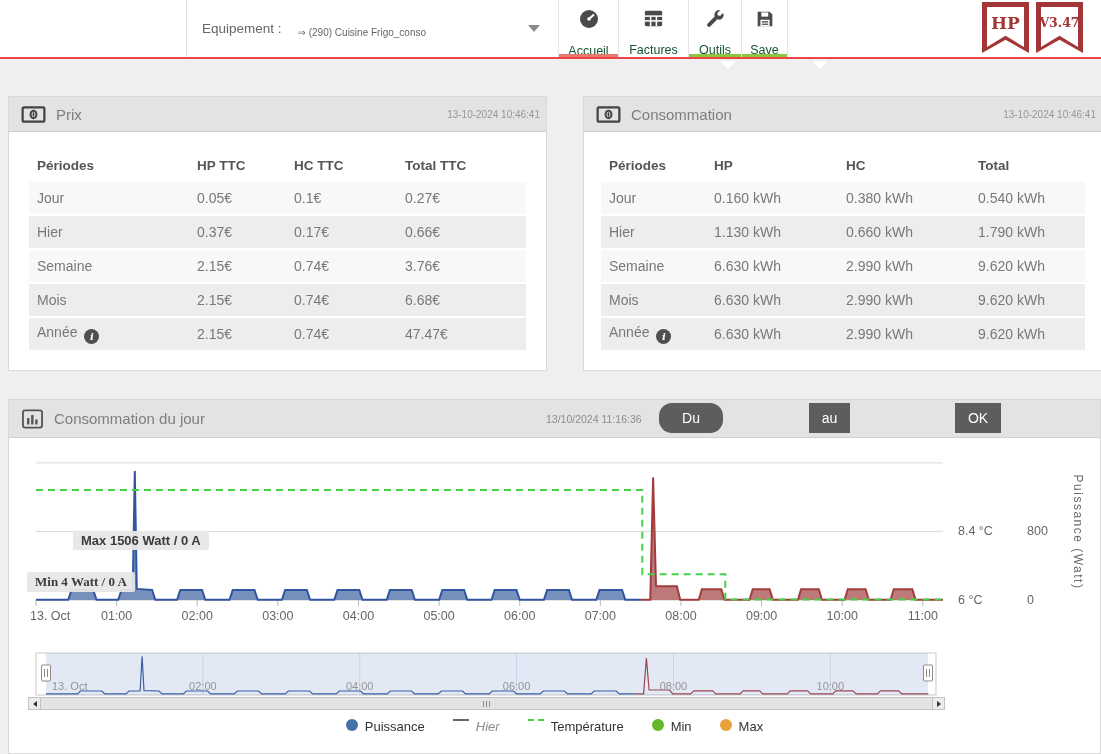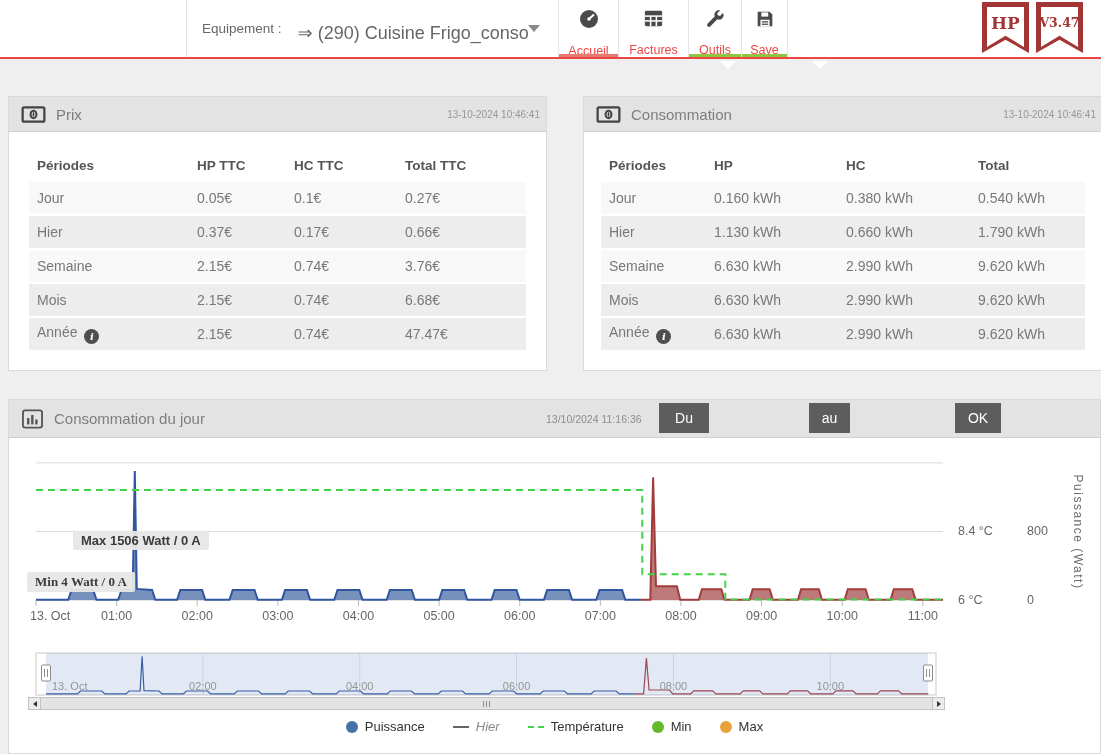--- a/index.html
+++ b/index.html
@@ -5,29 +5,29 @@
   html,body{margin:0;padding:0;}
   body{width:1101px;height:754px;overflow:hidden;background:#efeff0;
        font-family:"Liberation Sans",sans-serif;position:relative;}
 
   
   .topbar{position:absolute;left:0;top:0;width:1101px;height:59px;background:#fff;
           border-bottom:2px solid #ef4444;box-sizing:border-box;}
   .tb-divider{position:absolute;left:186px;top:0;width:1px;height:57px;background:#e2e2e2;}
   .equip{position:absolute;left:202px;top:0;height:57px;display:flex;align-items:center;gap:16px;cursor:pointer;}
   .equip .lab{font-size:13.5px;color:#666;}
-  .equip .val{font-size:18px;color:#666;margin-top:8px;}
+  .equip .val{font-size:10px;color:#666;margin-top:8px;}
   .equip-caret{position:absolute;left:528px;top:25px;width:0;height:0;
                border-left:6px solid transparent;border-right:6px solid transparent;border-top:7px solid #8a8a8a;}
   .nav{position:absolute;left:558px;top:0;height:57px;display:flex;}
   .nav-item{position:relative;display:flex;flex-direction:column;align-items:center;padding-top:7px;
             box-sizing:border-box;border-left:1px solid #e4e4e4;cursor:pointer;}
   .nav-item:last-child{border-right:1px solid #e4e4e4;}
   .nav-item .ic{height:25px;display:flex;align-items:center;}
-  .nav-item .lbl{font-size:12.5px;color:#ef4444;margin-top:13px;white-space:nowrap;}
+  .nav-item .lbl{font-size:12.5px;color:#14532d;margin-top:13px;white-space:nowrap;}
   .nav-ul{position:absolute;left:0;right:0;bottom:0;height:3px;}
   .w0{width:60px}.w1{width:70px}.w2{width:80px}.w3{width:104px}.w4{width:53px}.w5{width:47px}
   .ul-red{background:#e87a72;}.ul-green{background:#8dc63f;}
   .drop-caret{position:absolute;top:61px;width:0;height:0;border-left:8px solid transparent;
               border-right:8px solid transparent;border-top:8px solid #fff;}
   .badge{position:absolute;top:2px;width:47px;height:51px;}
   .badge .outer{position:absolute;inset:0;background:#a23535;
         clip-path:polygon(0 0,100% 0,100% 100%,50% 74%,0 100%);}
   .badge .inner{position:absolute;left:5px;top:5px;right:5px;bottom:6px;background:#fff;
         clip-path:polygon(0 0,100% 0,100% 100%,50% 72%,0 100%);}
@@ -51,21 +51,21 @@
   .thead{color:#555;font-weight:700;font-size:13.5px;height:30px;background:none;}
   .rs-a{background:#f8f8f8;}.rs-b{background:#ededed;}
   .info-i{display:inline-flex;width:15px;height:15px;border-radius:50%;background:#4f4f4f;color:#fff;
           font-size:10px;align-items:center;justify-content:center;font-family:"DejaVu Serif",serif;
           font-style:italic;font-weight:bold;margin-left:7px;vertical-align:-3px;cursor:pointer;}
 
   
   .chart-hd{height:38px;}
   .hd-btn{position:absolute;top:3px;height:30px;background:#5d5d5d;color:#fff;font-size:14px;
           display:flex;align-items:center;justify-content:center;cursor:pointer;}
-  .btn-du{left:650px;width:50px;}
+  .btn-du{left:650px;width:64px;border-radius:13px;}
   .btn-au{left:800px;width:41px;}
   .btn-ok{left:946px;width:46px;}
   .chart-ts{position:absolute;left:537px;top:50%;transform:translateY(-50%);font-size:10.5px;color:#8d8d8d;}
 
   svg.layer{position:absolute;left:0;pointer-events:none;}
   .ax-label{font-size:12.5px;fill:#666;}
   .ax-title{font-size:12px;fill:#6b6b6b;letter-spacing:1.5px;}
   .nav-label{font-size:11px;fill:#949494;}
 
   .anno{position:absolute;background:rgba(231,231,231,0.95);color:#3c3c3c;font-size:13px;font-weight:600;
@@ -80,21 +80,21 @@
   .sb-tri-l{width:0;height:0;border-top:3.5px solid transparent;border-bottom:3.5px solid transparent;border-right:4.5px solid #333;}
   .sb-tri-r{width:0;height:0;border-top:3.5px solid transparent;border-bottom:3.5px solid transparent;border-left:4.5px solid #333;}
   .sb-track{flex:1;background:#e3e3e3;border:1px solid #c2c2c2;border-left:none;border-right:none;
             position:relative;cursor:pointer;}
   .sb-grip{position:absolute;left:50%;top:3px;transform:translateX(-50%);width:8px;height:6px;
            background:repeating-linear-gradient(90deg,#8f8f8f 0 1px,transparent 1px 3px);}
 
   
   .legend{position:absolute;left:8px;top:719px;width:1093px;display:flex;justify-content:center;
           gap:28px;align-items:center;}
-  .lg-item{display:flex;align-items:center;gap:7px;font-size:13px;color:#333;cursor:pointer;}
+  .lg-item{display:flex;align-items:flex-start;gap:7px;font-size:13px;color:#333;cursor:pointer;}
   .lg-item.muted{color:#8a8a8a;font-style:italic;}
   .m-circle{width:12px;height:12px;border-radius:50%;}
   .m-line{width:16px;height:0;border-top:2px solid #666;}
   .m-dash{width:16px;height:0;border-top:2px dashed #45d04a;}
 </style>
 </head>
 <body>
 
 <div class="topbar">
   <div class="tb-divider"></div>

